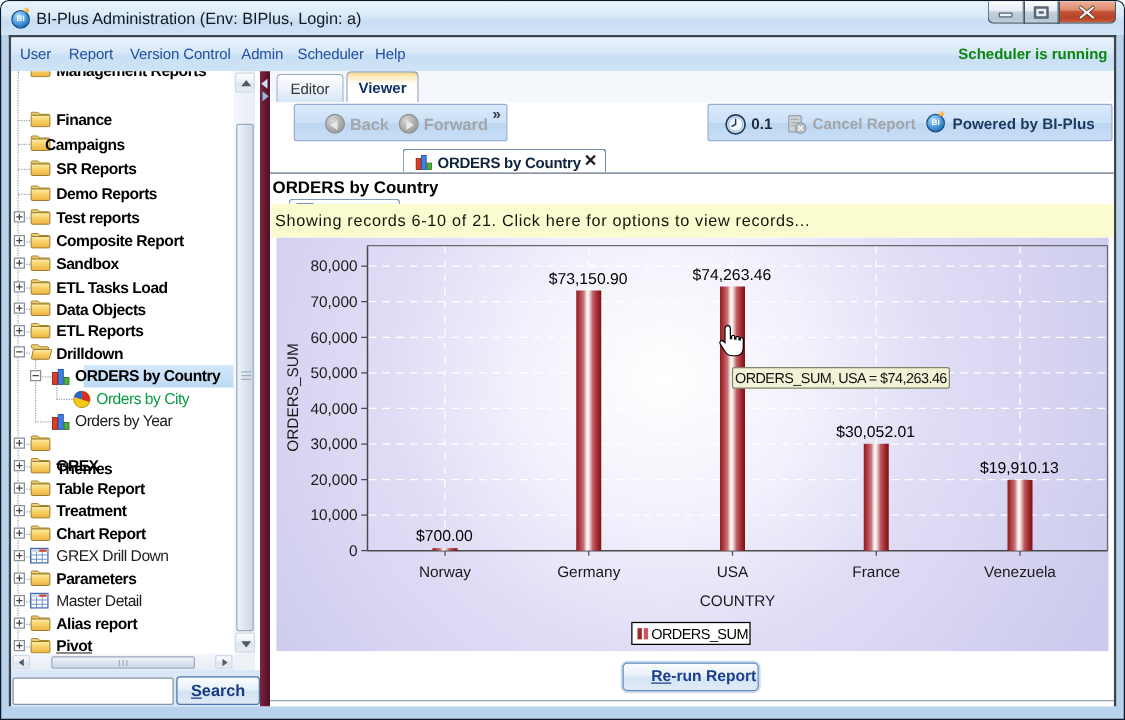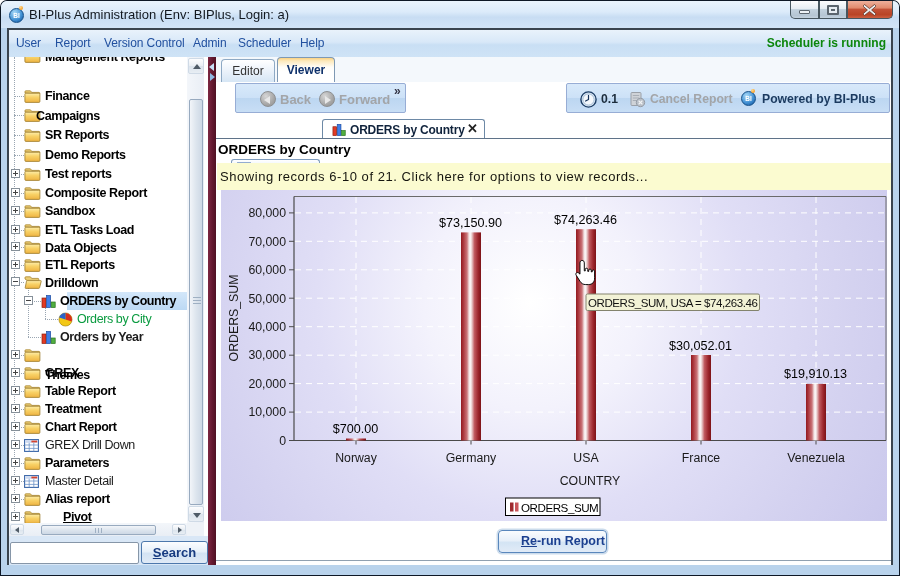--- a/index.html
+++ b/index.html
@@ -287,21 +287,21 @@
         </svg></div>
       <div class="tlabel green" style="left:68px;">Orders by City</div>
     </div>
 <div class="trow" style="top:270.5px;">
       <div class="hdot" style="position:absolute;left:19px;top:9px;width:13px;"></div>
       <div class="icon" style="left:32px;"><svg width="15" height="15" viewBox="0 0 15 15">
           <rect x="1" y="4" width="4" height="9.5" fill="#e23b24" stroke="#8d1f10" stroke-width="0.7"></rect>
           <rect x="5.6" y="1.5" width="4" height="12" fill="#3f7fe8" stroke="#1c4a9e" stroke-width="0.7"></rect>
           <rect x="10.2" y="8" width="4" height="5.5" fill="#4fae3f" stroke="#2d7220" stroke-width="0.7"></rect>
         </svg></div>
-      <div class="tlabel plain" style="left:51px;font-weight:bold;">Orders by Year</div>
+      <div class="tlabel plain" style="left:51px;">Orders by Year</div>
     </div>
 <div class="trow" style="top:288.5px;">
       <div class="hdot" style="position:absolute;left:5px;top:9px;width:10px;"></div>
       <div class="eb" style="left:2px;">
         <div class="h"></div>
         <div class="v"></div>
       </div>
       <div class="icon" style="left:15px;"><svg width="17" height="13" viewBox="0 0 17 13">
           <path d="M1 3 L1 1.6 Q1 0.8 1.8 0.8 L6 0.8 Q6.7 0.8 7 1.4 L7.6 2.4 L15 2.4 Q15.8 2.4 15.8 3.2 L15.8 4 Z" fill="#ecce74" stroke="#a8852f" stroke-width="0.8"></path>
           <rect x="0.9" y="3.2" width="15" height="9.2" rx="1" fill="url(#gfold)" stroke="#9a7b2d" stroke-width="0.8"></rect>
@@ -411,21 +411,21 @@
 <div class="trow" style="top:450.5px;">
       <div class="hdot" style="position:absolute;left:5px;top:9px;width:10px;"></div>
       <div class="eb" style="left:2px;">
         <div class="h"></div>
         <div class="v"></div>
       </div>
       <div class="icon" style="left:15px;"><svg width="17" height="13" viewBox="0 0 17 13">
           <path d="M1 3 L1 1.6 Q1 0.8 1.8 0.8 L6 0.8 Q6.7 0.8 7 1.4 L7.6 2.4 L15 2.4 Q15.8 2.4 15.8 3.2 L15.8 4 Z" fill="#ecce74" stroke="#a8852f" stroke-width="0.8"></path>
           <rect x="0.9" y="3.2" width="15" height="9.2" rx="1" fill="url(#gfold)" stroke="#9a7b2d" stroke-width="0.8"></rect>
         </svg></div>
-      <div class="tlabel" style="left:54px;text-decoration:underline;">Pivot</div>
+      <div class="tlabel" style="left:36px;text-decoration:underline;">Pivot</div>
     </div>
 </div>
 <div class="a" id="vscroll"></div>
 <div class="a sbtn" style="left:187.5px;top:57.5px;width:16px;height:16px;">
     <div class="tri" style="left:4px;top:5px;border-left:4px solid transparent;border-right:4px solid transparent;border-bottom:5px solid #4f5b67;"></div>
   </div>
 <div class="a sbtn" style="left:187.5px;top:506px;width:16px;height:16px;">
     <div class="tri" style="left:4px;top:6px;border-left:4px solid transparent;border-right:4px solid transparent;border-top:5px solid #4f5b67;"></div>
   </div>
 <div class="a" id="hscroll"></div>

